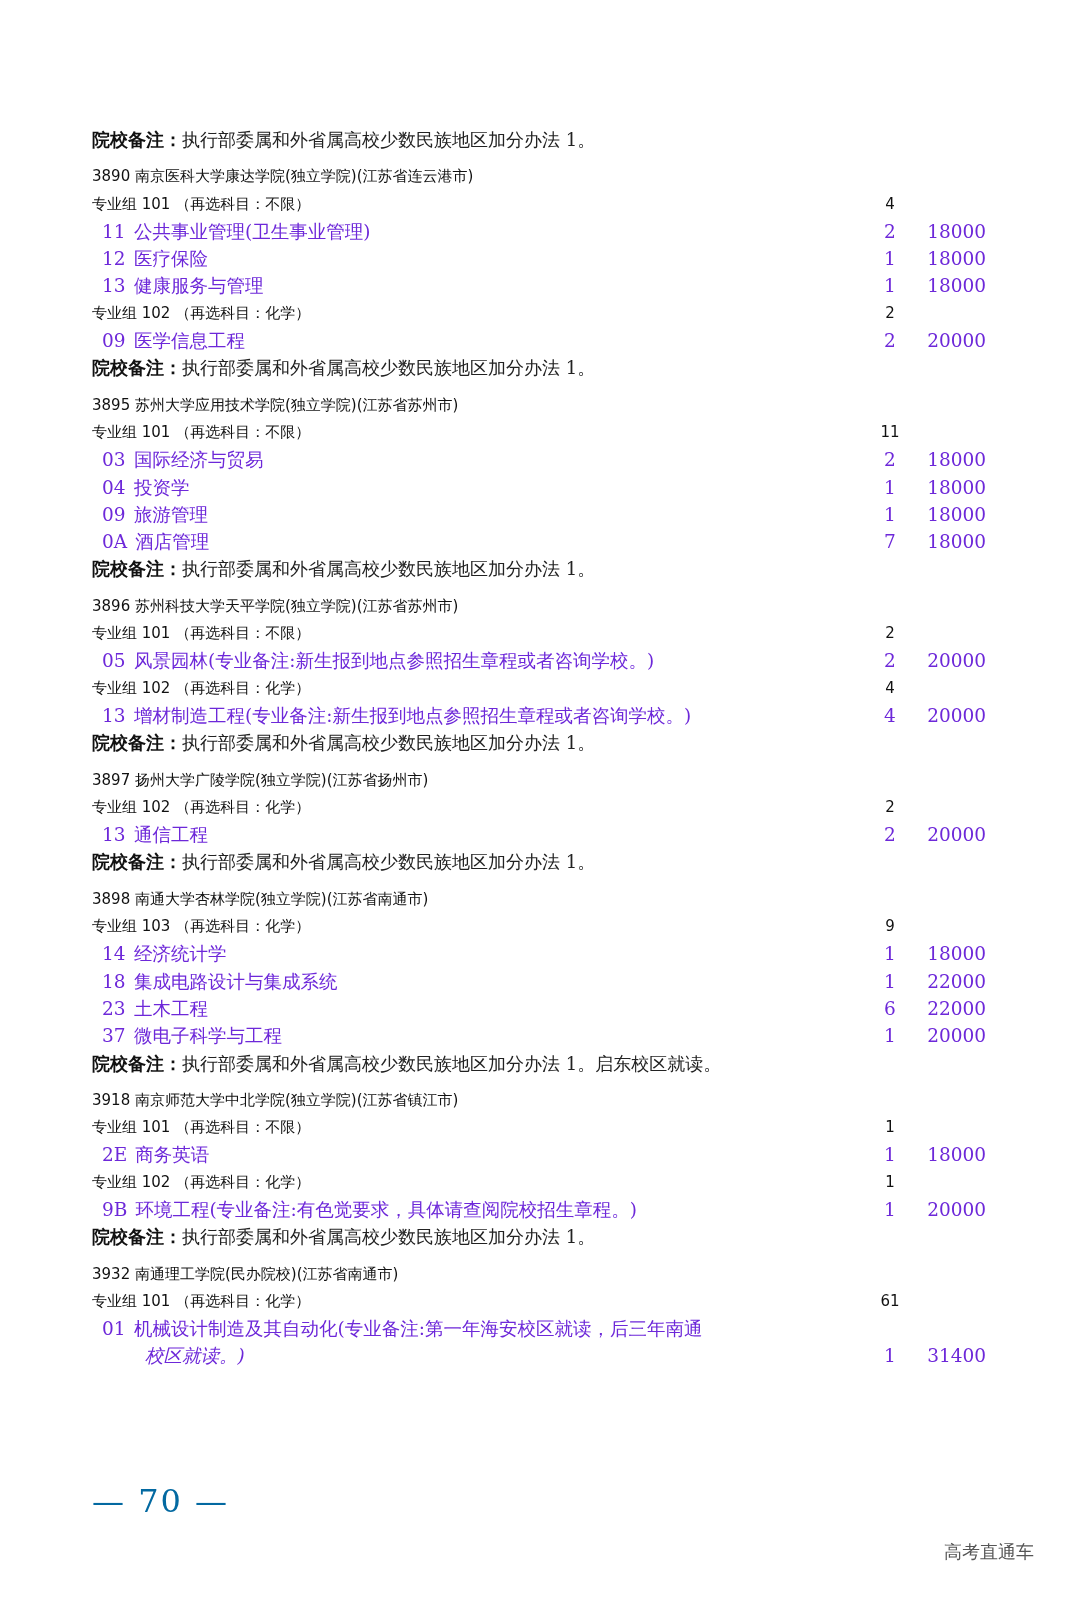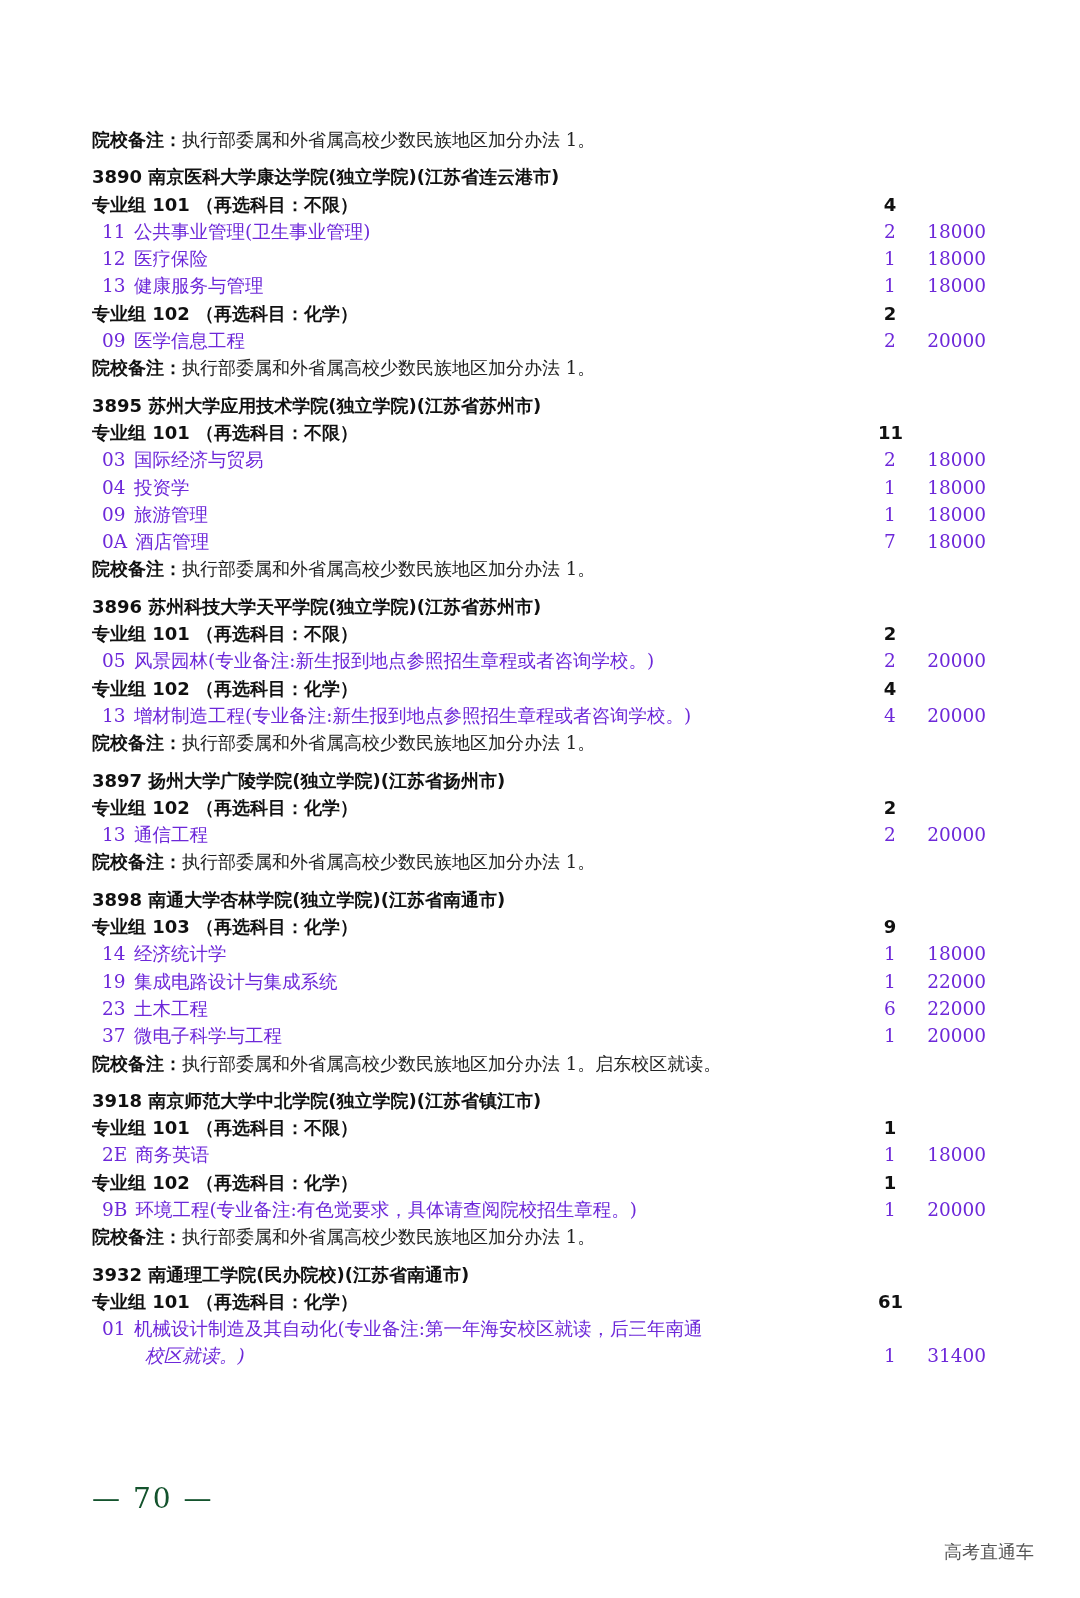--- a/index.html
+++ b/index.html
@@ -1,30 +1,30 @@
 <!DOCTYPE html>
 <html><head>
   <meta charset="utf-8">
   <style>
     html, body { margin: 0; padding: 0; background: #ffffff; }
     body { width: 1080px; height: 1598px; position: relative; overflow: hidden; color: #222; }
     .page { position: absolute; left: 0; top: 0; width: 1080px; height: 1598px; }
     .content { position: absolute; left: 92px; top: 126px; width: 920px; }
     .line { position: relative; height: 27.3px; line-height: 27.3px; font-size: 19.5px; white-space: nowrap; }
-    .bold { font-family: "DejaVu Sans", "Liberation Sans", sans-serif; font-weight: bold; font-size: 18px; color: #111; }
+    .bold { font-family: "DejaVu Sans", "Liberation Sans", sans-serif; font-weight: normal; font-size: 15px; color: #111; }
     .serif { font-family: "DejaVu Serif", "Liberation Serif", serif; color: #6d28d9; font-size: 18.5px; }
     .remark-label { font-family: "DejaVu Sans", sans-serif; font-weight: bold; font-size: 18px; color: #111; }
     .remark-text { font-family: "DejaVu Serif", serif; font-size: 18px; color: #222; margin-top: 8px; }
     .school { margin-top: 10px; }
     .indent { padding-left: 10px; }
     .code { display: inline-block; min-width: 24px; margin-right: 8px; }
     .cont { padding-left: 43px; font-style: italic; }
     .count { position: absolute; left: 786px; top: 0; width: 24px; text-align: center; }
     .fee { position: absolute; left: 830px; top: 0; width: 64px; text-align: right; }
-    .footer-page { position: absolute; left: 92px; top: 1482px; font-family: "DejaVu Serif", serif; font-size: 28px; color: #14532d; letter-spacing: 2px; }
+    .footer-page { position: absolute; left: 92px; top: 1482px; font-family: "DejaVu Serif", serif; font-size: 32px; color: #0369a1; letter-spacing: 2px; }
     .watermark { position: absolute; left: 924px; top: 1540px; font-family: "DejaVu Sans", sans-serif; font-size: 18px; color: #555; margin-left: 20px; }
   </style>
 </head>
 <body>
 
 <div class="page">
   <div class="content">
 
     <div class="line">
       <span class="remark-label">院校备注：</span><span class="remark-text">执行部委属和外省属高校少数民族地区加分办法 1。</span>
@@ -133,21 +133,21 @@
     <div class="line bold">
       <span>专业组 103 （再选科目：化学）</span>
       <span class="count">9</span>
     </div>
     <div class="line serif indent">
       <span class="code">14</span><span>经济统计学</span>
       <span class="count">1</span>
       <span class="fee">18000</span>
     </div>
     <div class="line serif indent">
-      <span class="code">19</span><span>集成电路设计与集成系统</span>
+      <span class="code">18</span><span>集成电路设计与集成系统</span>
       <span class="count">1</span>
       <span class="fee">22000</span>
     </div>
     <div class="line serif indent">
       <span class="code">23</span><span>土木工程</span>
       <span class="count">6</span>
       <span class="fee">22000</span>
     </div>
     <div class="line serif indent">
       <span class="code">37</span><span>微电子科学与工程</span>

